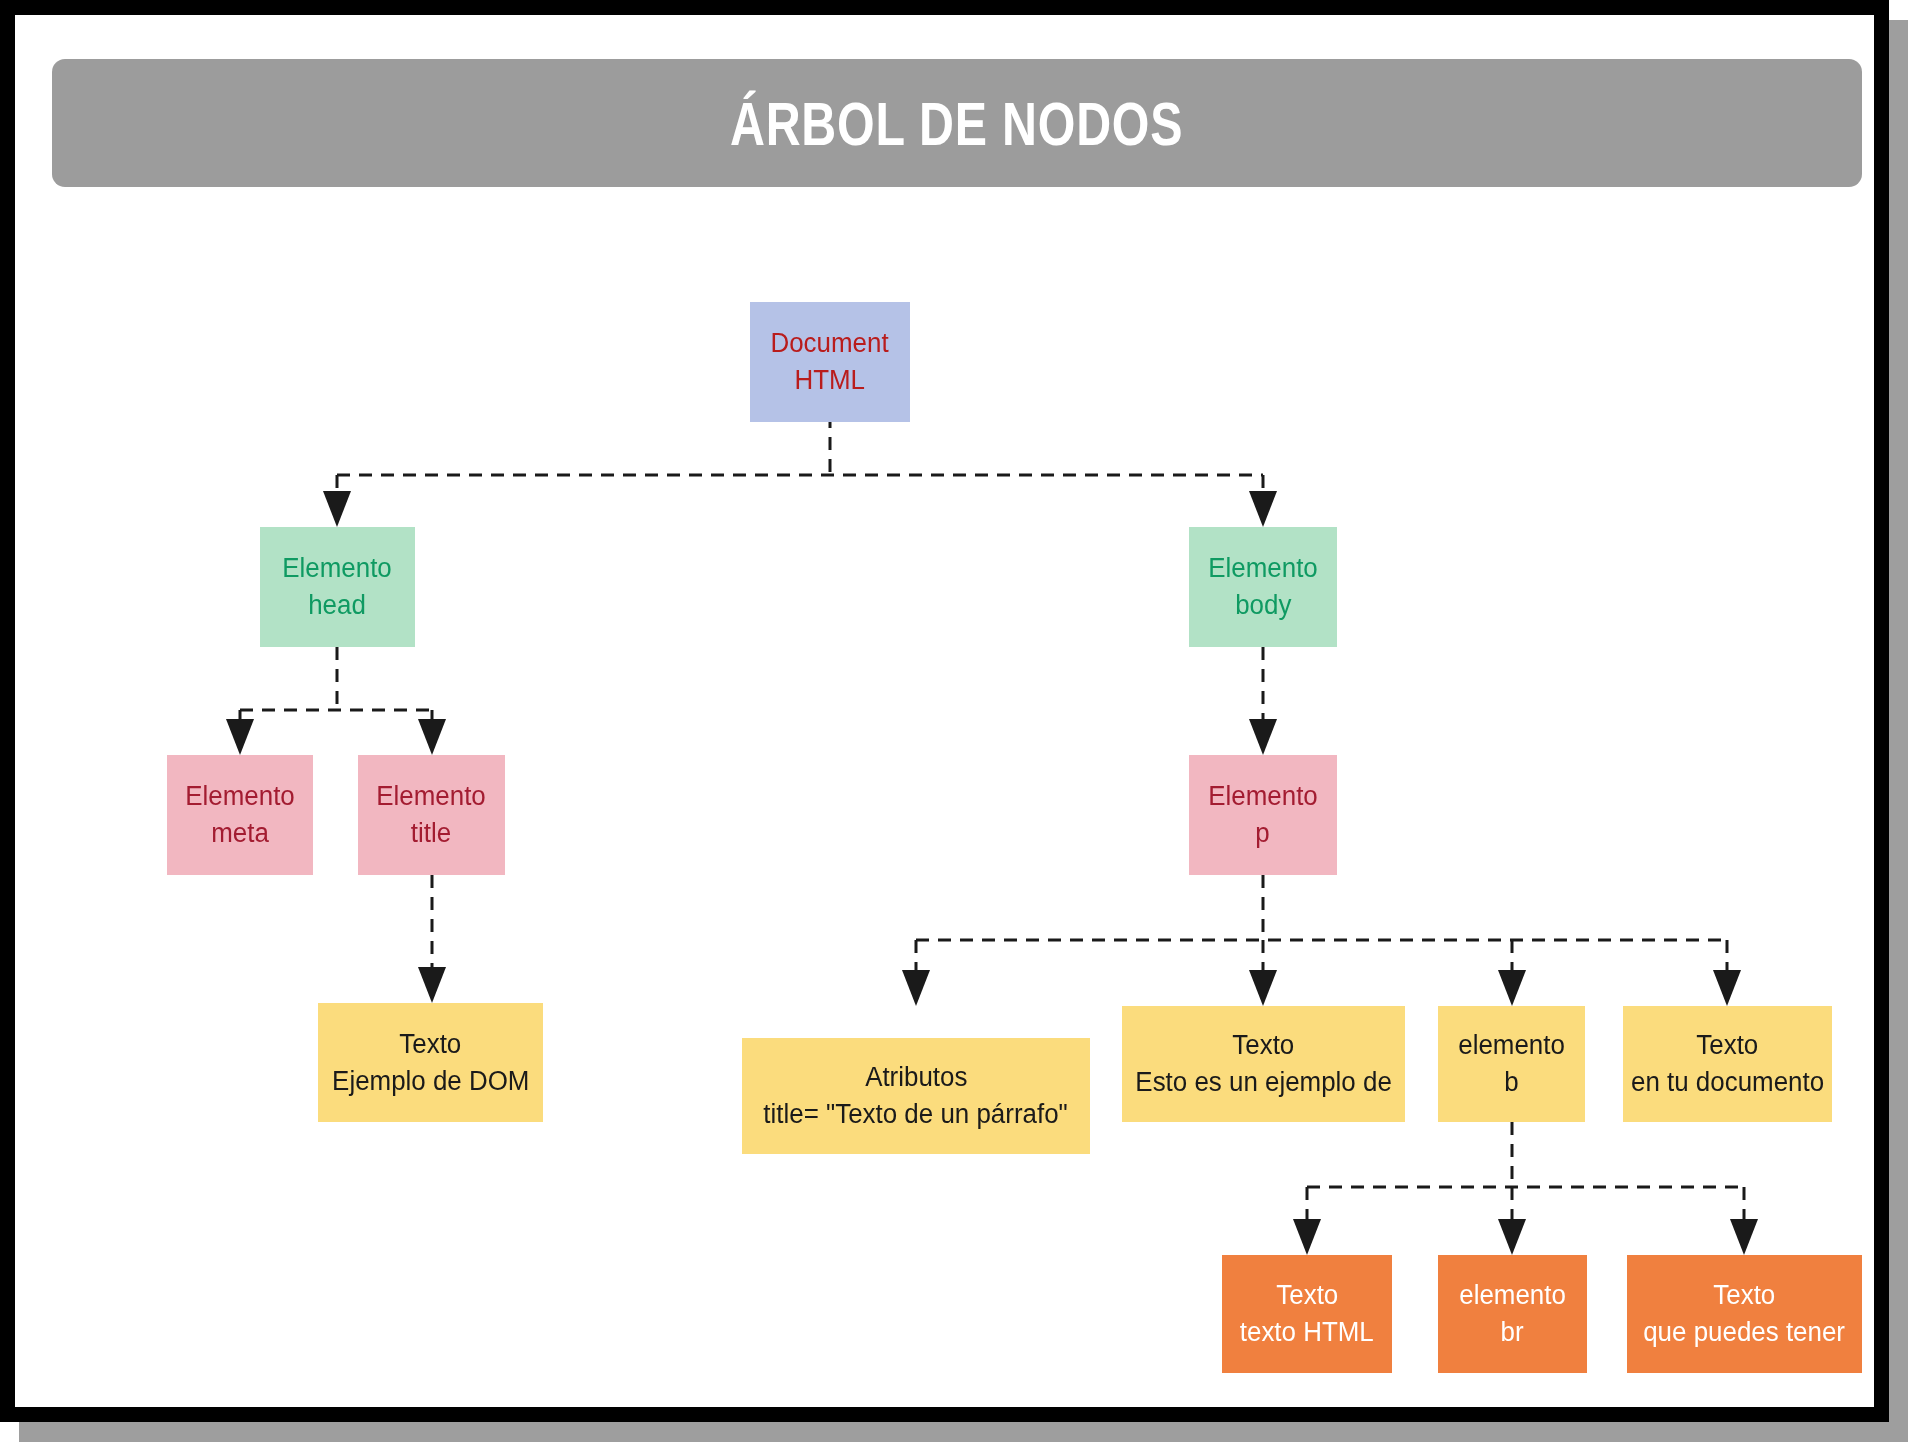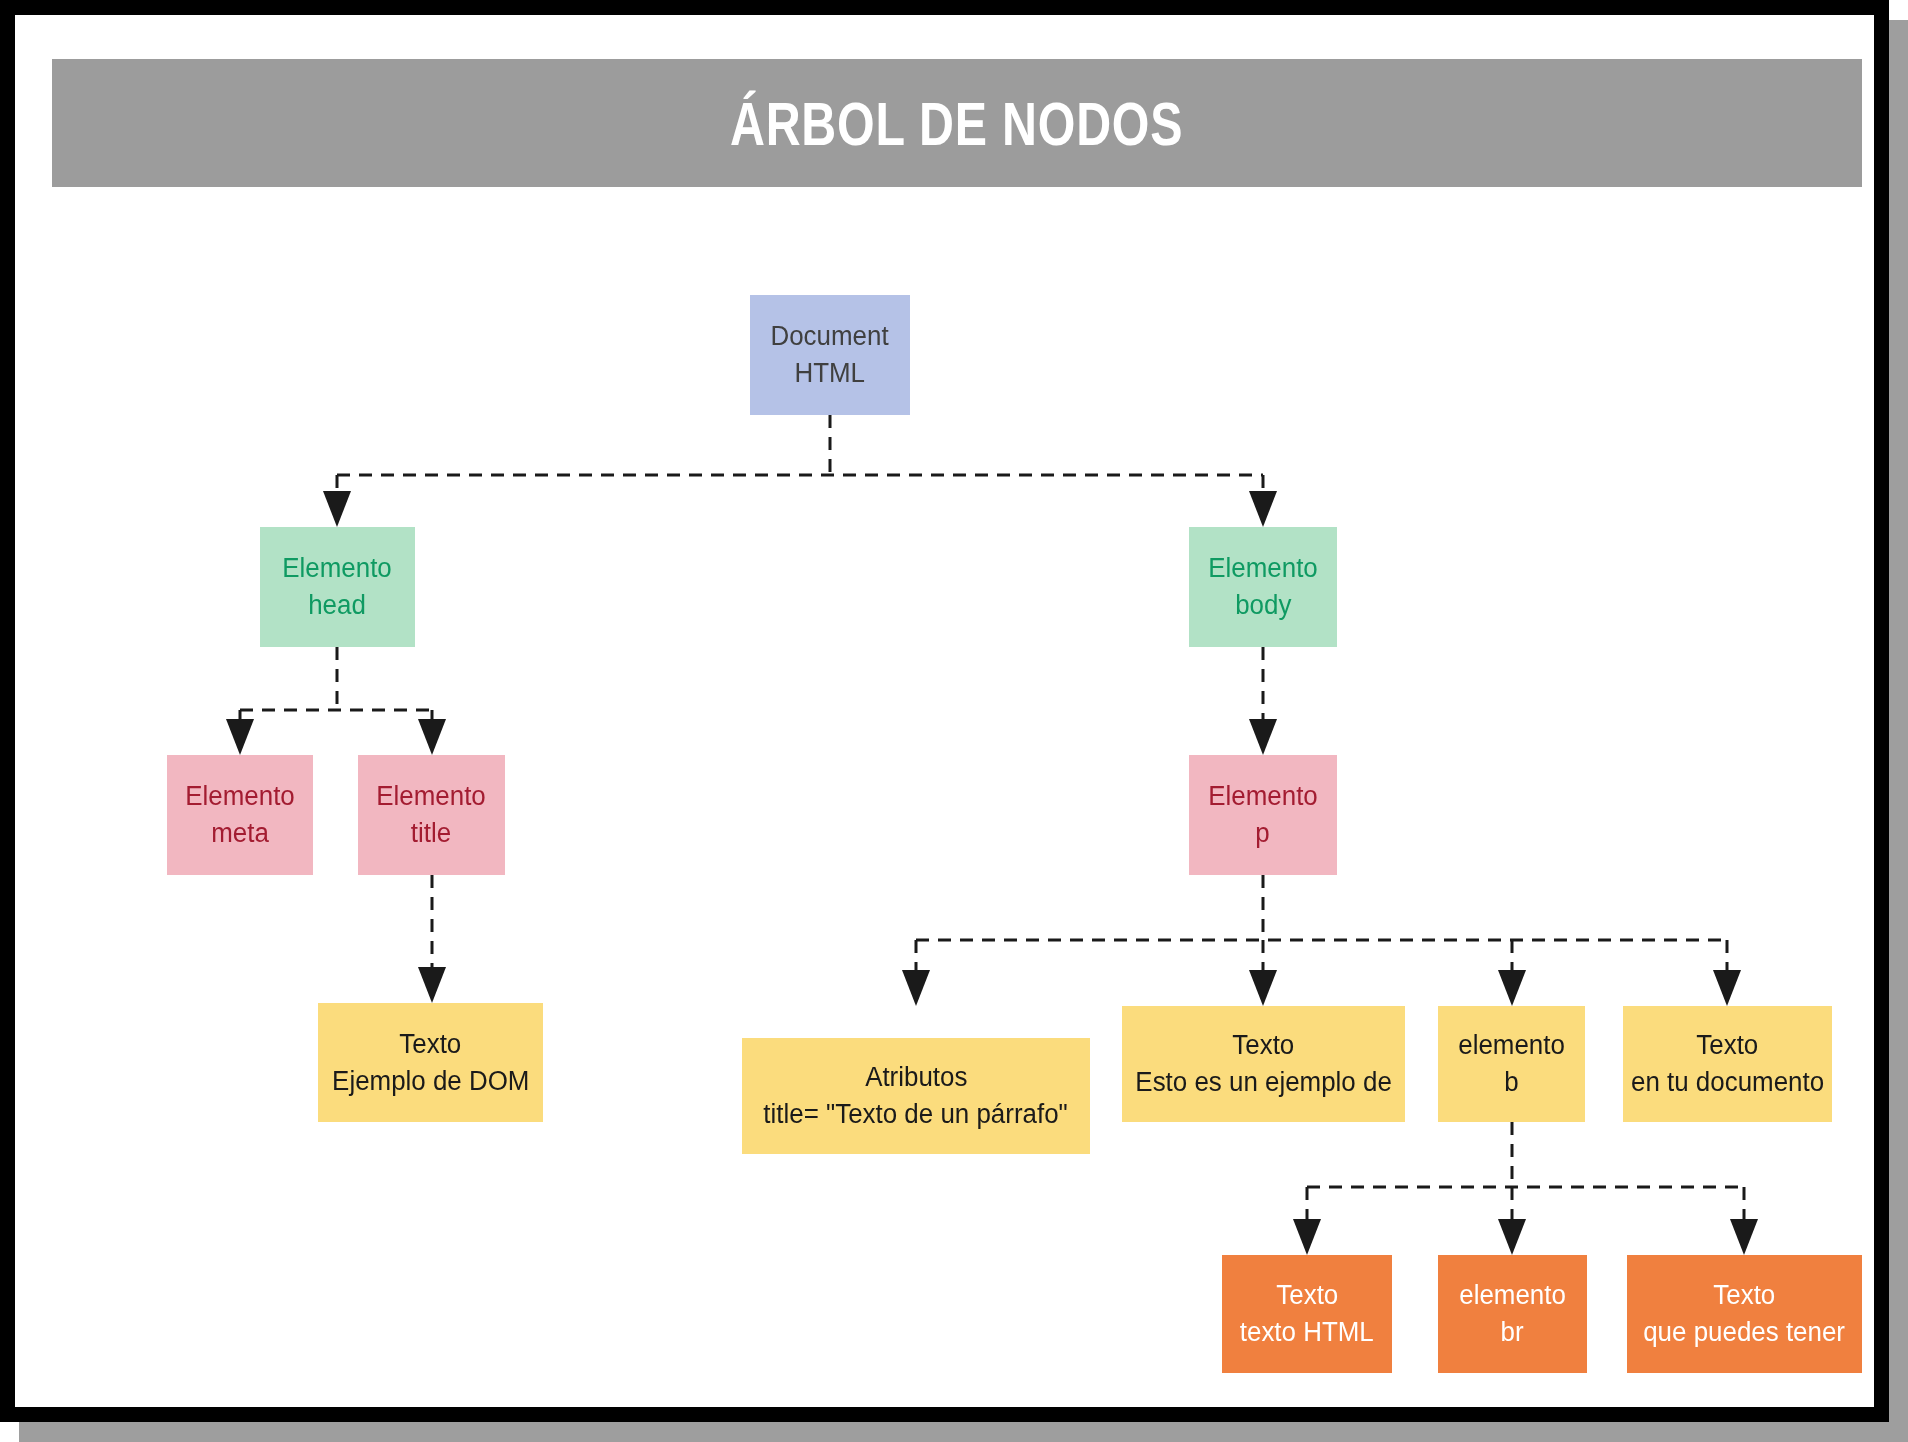--- a/index.html
+++ b/index.html
@@ -7,32 +7,32 @@
     width:1908px;height:1442px;position:relative;background:#ffffff;
     font-family:"Liberation Sans", sans-serif;overflow:hidden;
   }
   .shadow{position:absolute;left:19px;top:20px;width:1889px;height:1422px;background:#9e9e9e;}
   .page{
     position:absolute;left:0;top:0;width:1889px;height:1422px;box-sizing:border-box;
     border:15px solid #000000;background:#ffffff;
   }
   .titlebar{
     position:absolute;left:37px;top:44px;width:1810px;height:128px;background:#9c9c9c;
-    display:flex;align-items:center;justify-content:center;
+    display:flex;align-items:center;justify-content:center;border-radius:13px;
   }
   .titlebar .t{
     color:#ffffff;font-size:62px;font-weight:bold;letter-spacing:1px;
     transform:scaleX(0.78);white-space:nowrap;
   }
   .node{
     position:absolute;display:flex;flex-direction:column;align-items:center;justify-content:center;
     text-align:center;font-size:27px;line-height:37px;
   }
   .node span{white-space:nowrap;transform:scaleX(0.96);}
-  .blue  {background:#b5c2e7;color:#404040;}
+  .blue  {background:#b5c2e7;color:#b91c1c;margin-top:7px;}
   .green {background:#b2e2c6;color:#0f9a62;}
   .pink  {background:#f2b7c1;color:#a31c31;}
   .yellow{background:#fbdc7d;color:#1a1a1a;}
   .orange{background:#f0803f;color:#ffffff;}
   svg.wires{position:absolute;left:0;top:0;pointer-events:none;}
   .wire{fill:none;stroke:#1a1a1a;stroke-width:3;stroke-dasharray:13 9;}
   .arrow{fill:#1a1a1a;stroke:none;}
 </style>
 </head>
 <body>

